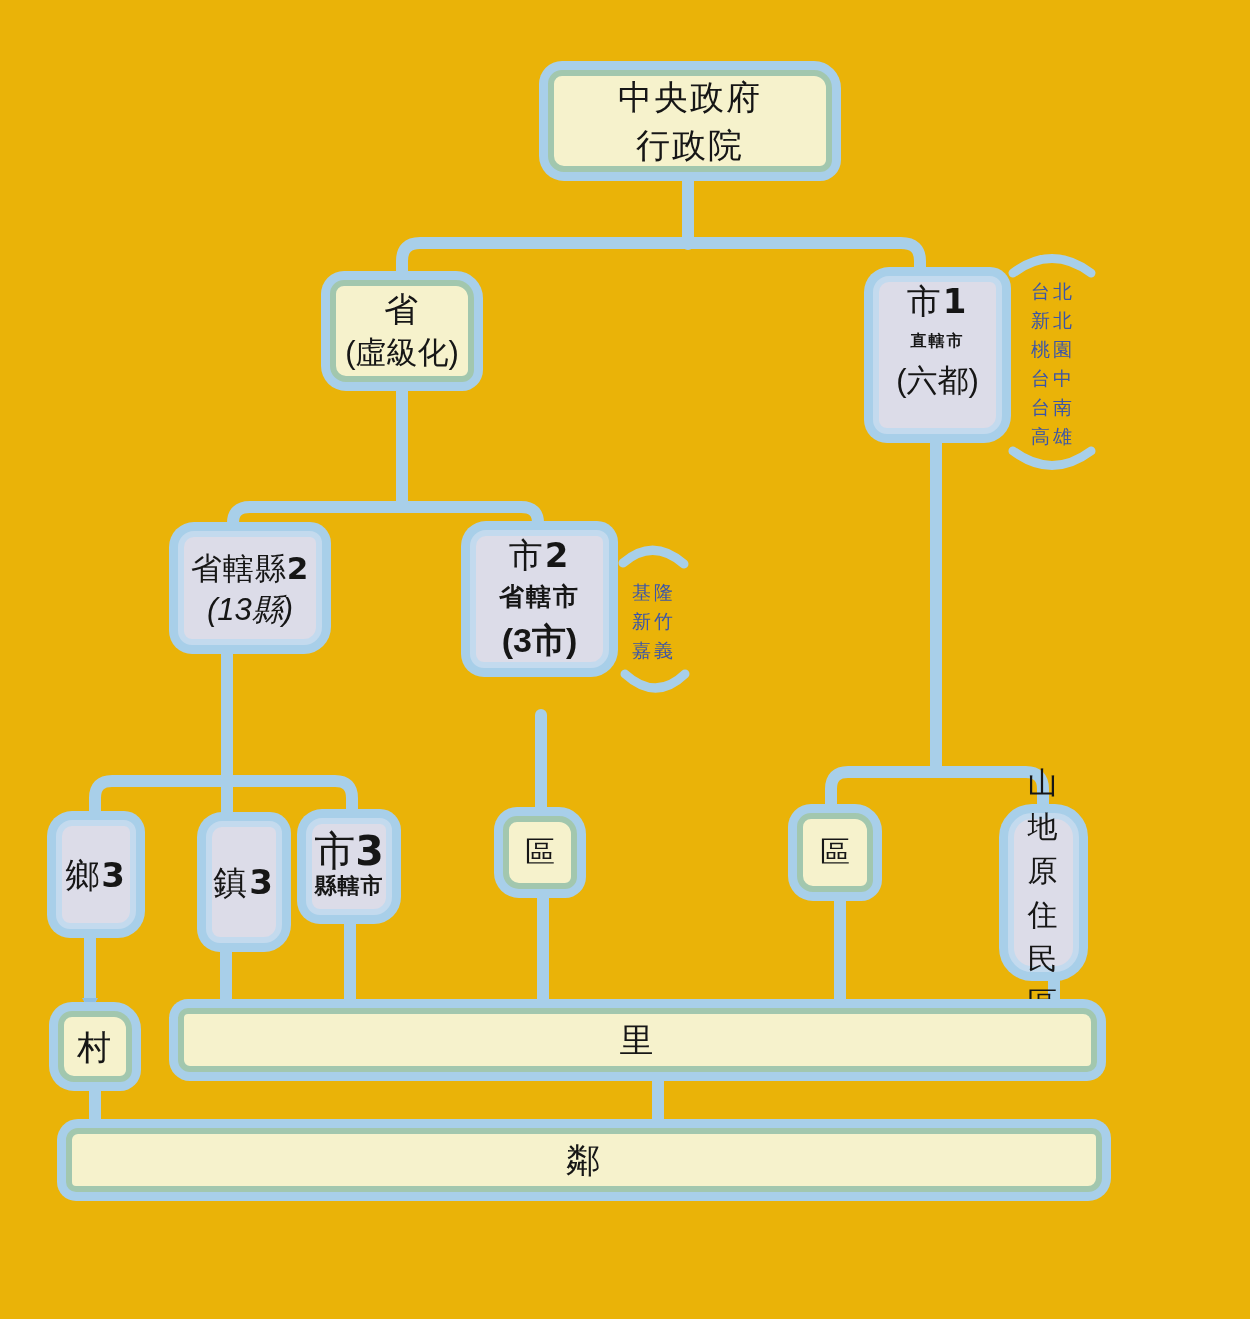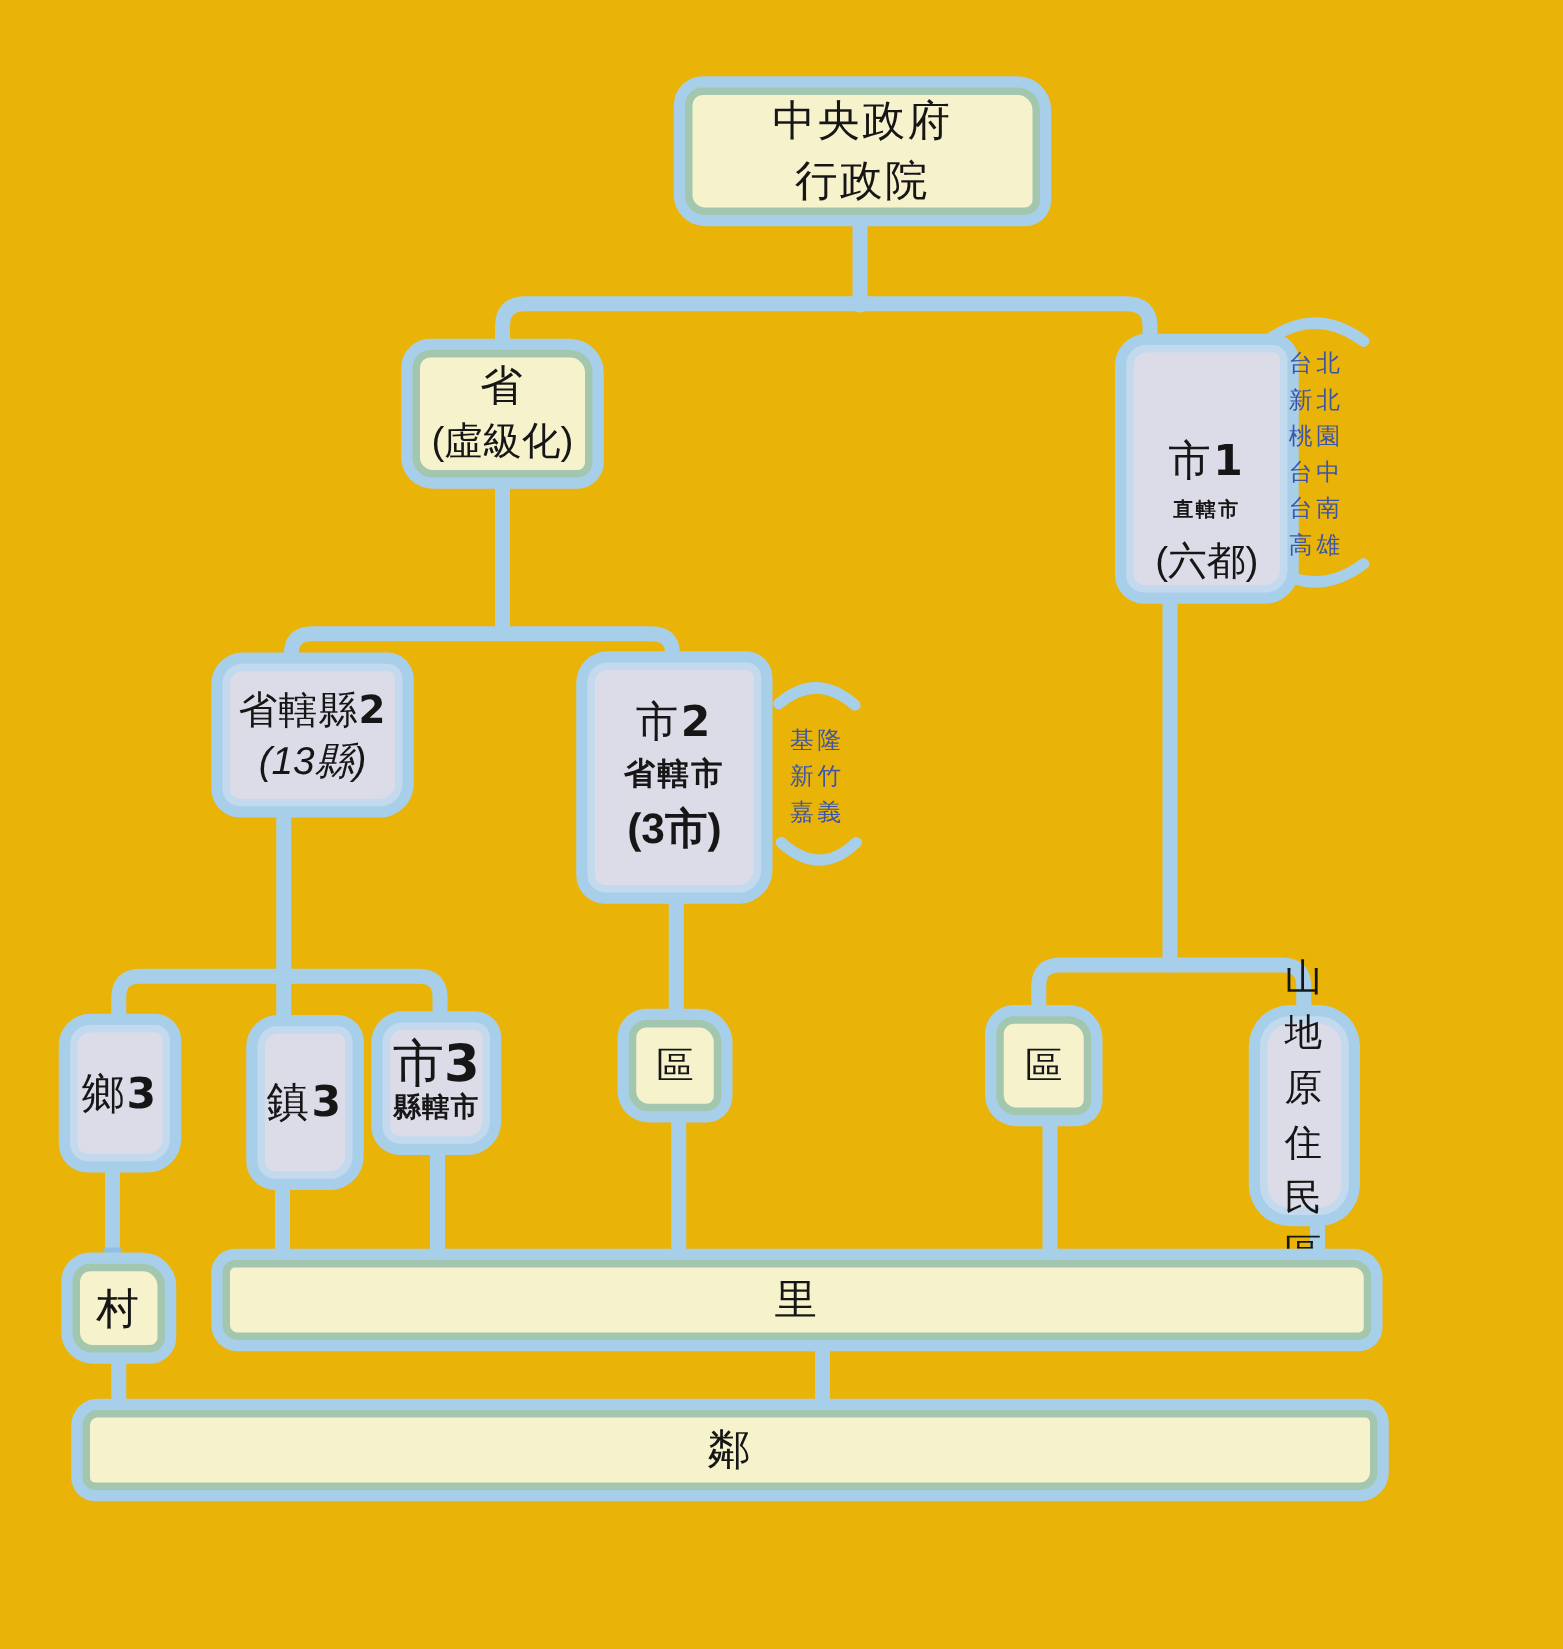--- a/index.html
+++ b/index.html
@@ -82,36 +82,36 @@
   <div class="box yellow" style="left:548px;top:70px;width:284px;height:102px;">
     <div class="l-big">中央政府</div>
     <div class="l-big">行政院</div>
   </div>
 
   <div class="box yellow" style="left:330px;top:280px;width:144px;height:102px;">
     <div class="l-big" style="line-height:44px;">省</div>
     <div class="l-med" style="letter-spacing:0;">(虛級化)</div>
   </div>
 
-  <div class="box lav" style="left:873px;top:276px;width:129px;height:198px;justify-content:flex-end;gap:6px;margin-left:28px;">
+  <div class="box lav" style="left:873px;top:276px;width:129px;height:158px;justify-content:flex-start;gap:6px;">
     <div class="l-big" style="line-height:38px;">
       <span>市</span><span class="rank">1</span>
     </div>
     <div class="l-sub">直轄市</div>
     <div class="l-med" style="letter-spacing:0;line-height:38px;">(六都)</div>
   </div>
 
   <div class="box lav" style="left:178px;top:531px;width:144px;height:114px;gap:2px;">
     <div style="font-size:31px;line-height:40px;letter-spacing:1px;">
       <span>省轄縣</span><span class="rank">2</span>
     </div>
     <div class="l-med" style="letter-spacing:0;line-height:38px;font-style:italic;">(13縣)</div>
   </div>
 
-  <div class="box lav" style="left:470px;top:530px;width:139px;height:184px;gap:8px;">
+  <div class="box lav" style="left:470px;top:530px;width:139px;height:138px;gap:8px;">
     <div class="l-big" style="line-height:36px;">
       <span>市</span><span class="rank">2</span>
     </div>
     <div class="l-sub" style="font-size:25px;">省轄市</div>
     <div style="font-size:34px;line-height:42px;font-weight:bold;">(3市)</div>
   </div>
 
   <div class="box lav" style="left:56px;top:820px;width:80px;height:109px;">
     <div class="l-big" style="line-height:40px;">
       <span>鄉</span><span class="rank">3</span>

